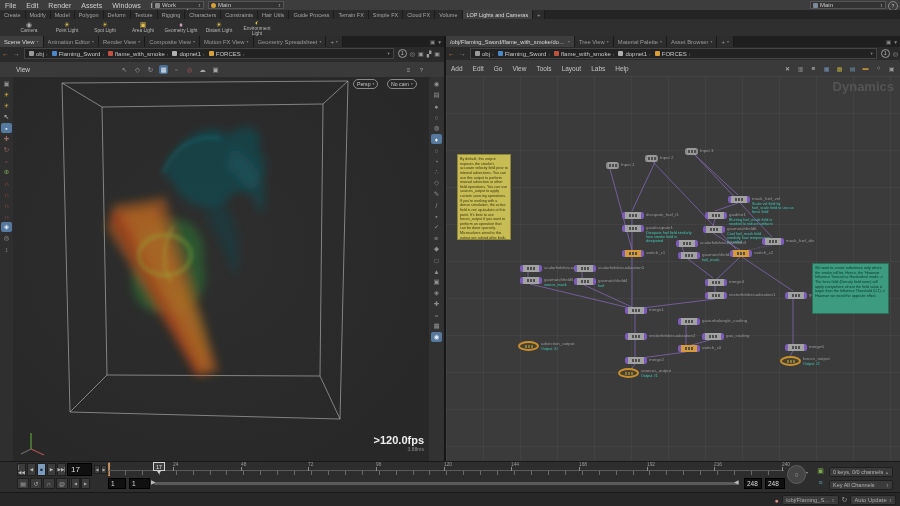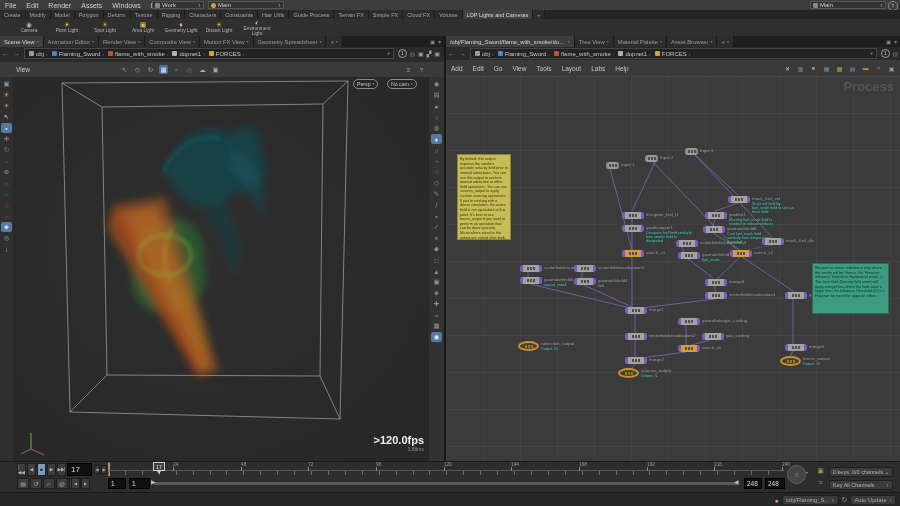--- a/index.html
+++ b/index.html
@@ -566,21 +566,21 @@
           <span class="gi" style="--c: #8a8a8a;">■</span>
           <span class="gi" style="--c: #6f8fb0;">▦</span>
           <span class="gi" style="--c: #b5a23c;">▩</span>
           <span class="gi" style="--c: #6f8fb0;">▤</span>
           <span class="gi" style="--c: #c08a3a;">▬</span>
           <span class="gi" style="--c: #bbbbbb;">○</span>
           <span class="gi" style="--c: #999999;">▣</span>
         </div>
     </div>
     <div class="ncanvas">
-      <div class="watermark">Process</div>
+      <div class="watermark">Dynamics</div>
       <svg class="edgesvg">
           <line x1="164" y1="93" x2="186" y2="174" class="edge"></line>
           <line x1="209" y1="86" x2="186" y2="135" class="edge"></line>
           <line x1="249" y1="79" x2="292" y2="119" class="edge"></line>
           <line x1="249" y1="79" x2="326" y2="161" class="edge"></line>
           <line x1="186" y1="143" x2="186" y2="149" class="edge"></line>
           <line x1="186" y1="156" x2="186" y2="174" class="edge"></line>
           <line x1="292" y1="127" x2="269" y2="135" class="edge"></line>
           <line x1="269" y1="143" x2="267" y2="150" class="edge"></line>
           <line x1="267" y1="157" x2="294" y2="174" class="edge"></line>

